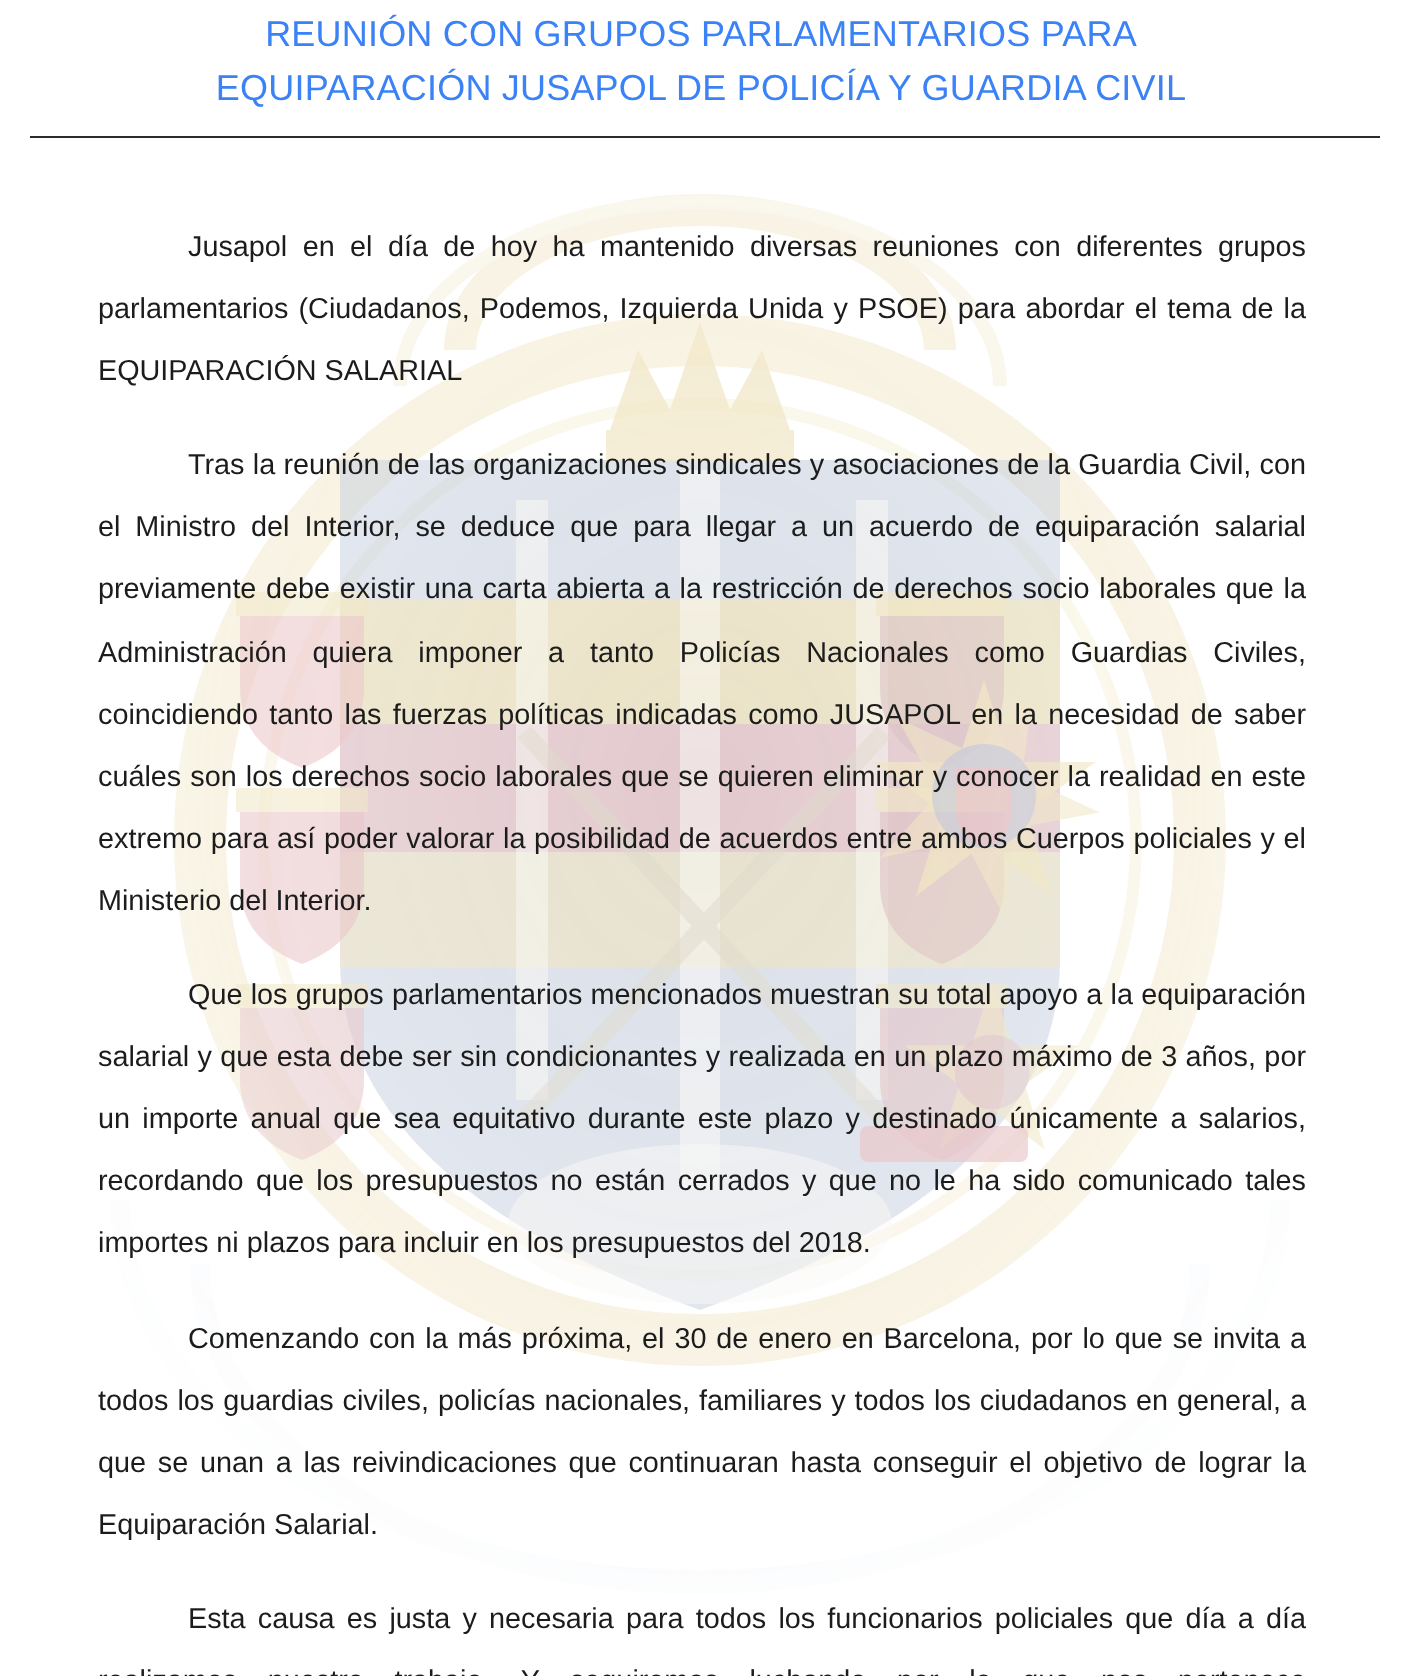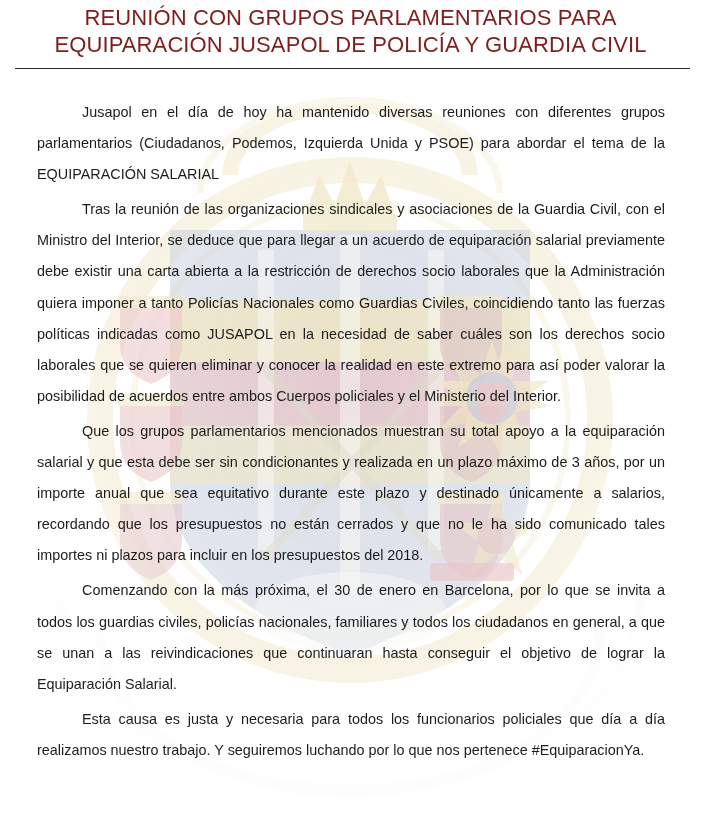--- a/index.html
+++ b/index.html
@@ -38,44 +38,44 @@
   }
 
   #title-block {
     position: absolute;
     left: 0;
     top: 4px;
     width: 701px;
     text-align: center;
   }
   .doc-title-line {
-    font-size: 22px;
+    font-size: 18px;
     line-height: 27px;
     letter-spacing: 0.1px;
-    color: #7f1d1d;
+    color: #3b82f6;
     white-space: nowrap;
     font-weight: 400;
   }
   #title-rule {
     position: absolute;
     left: 15px;
     top: 68px;
     width: 675px;
     height: 0;
     border-top: 1.4px solid #2e2a26;
   }
 
   #body-copy {
     position: absolute;
     left: 33px;
     top: 93px;
     width: 636px;
   }
   .para {
-    margin: 4px;
+    margin: 16px;
     text-align: justify;
     text-justify: inter-word;
     text-indent: 45px;
     font-size: 14.4px;
     line-height: 31.1px;
     color: #1c1c1c;
     hyphens: none;
   }
   .para:last-child { text-align-last: left; }
 </style>

